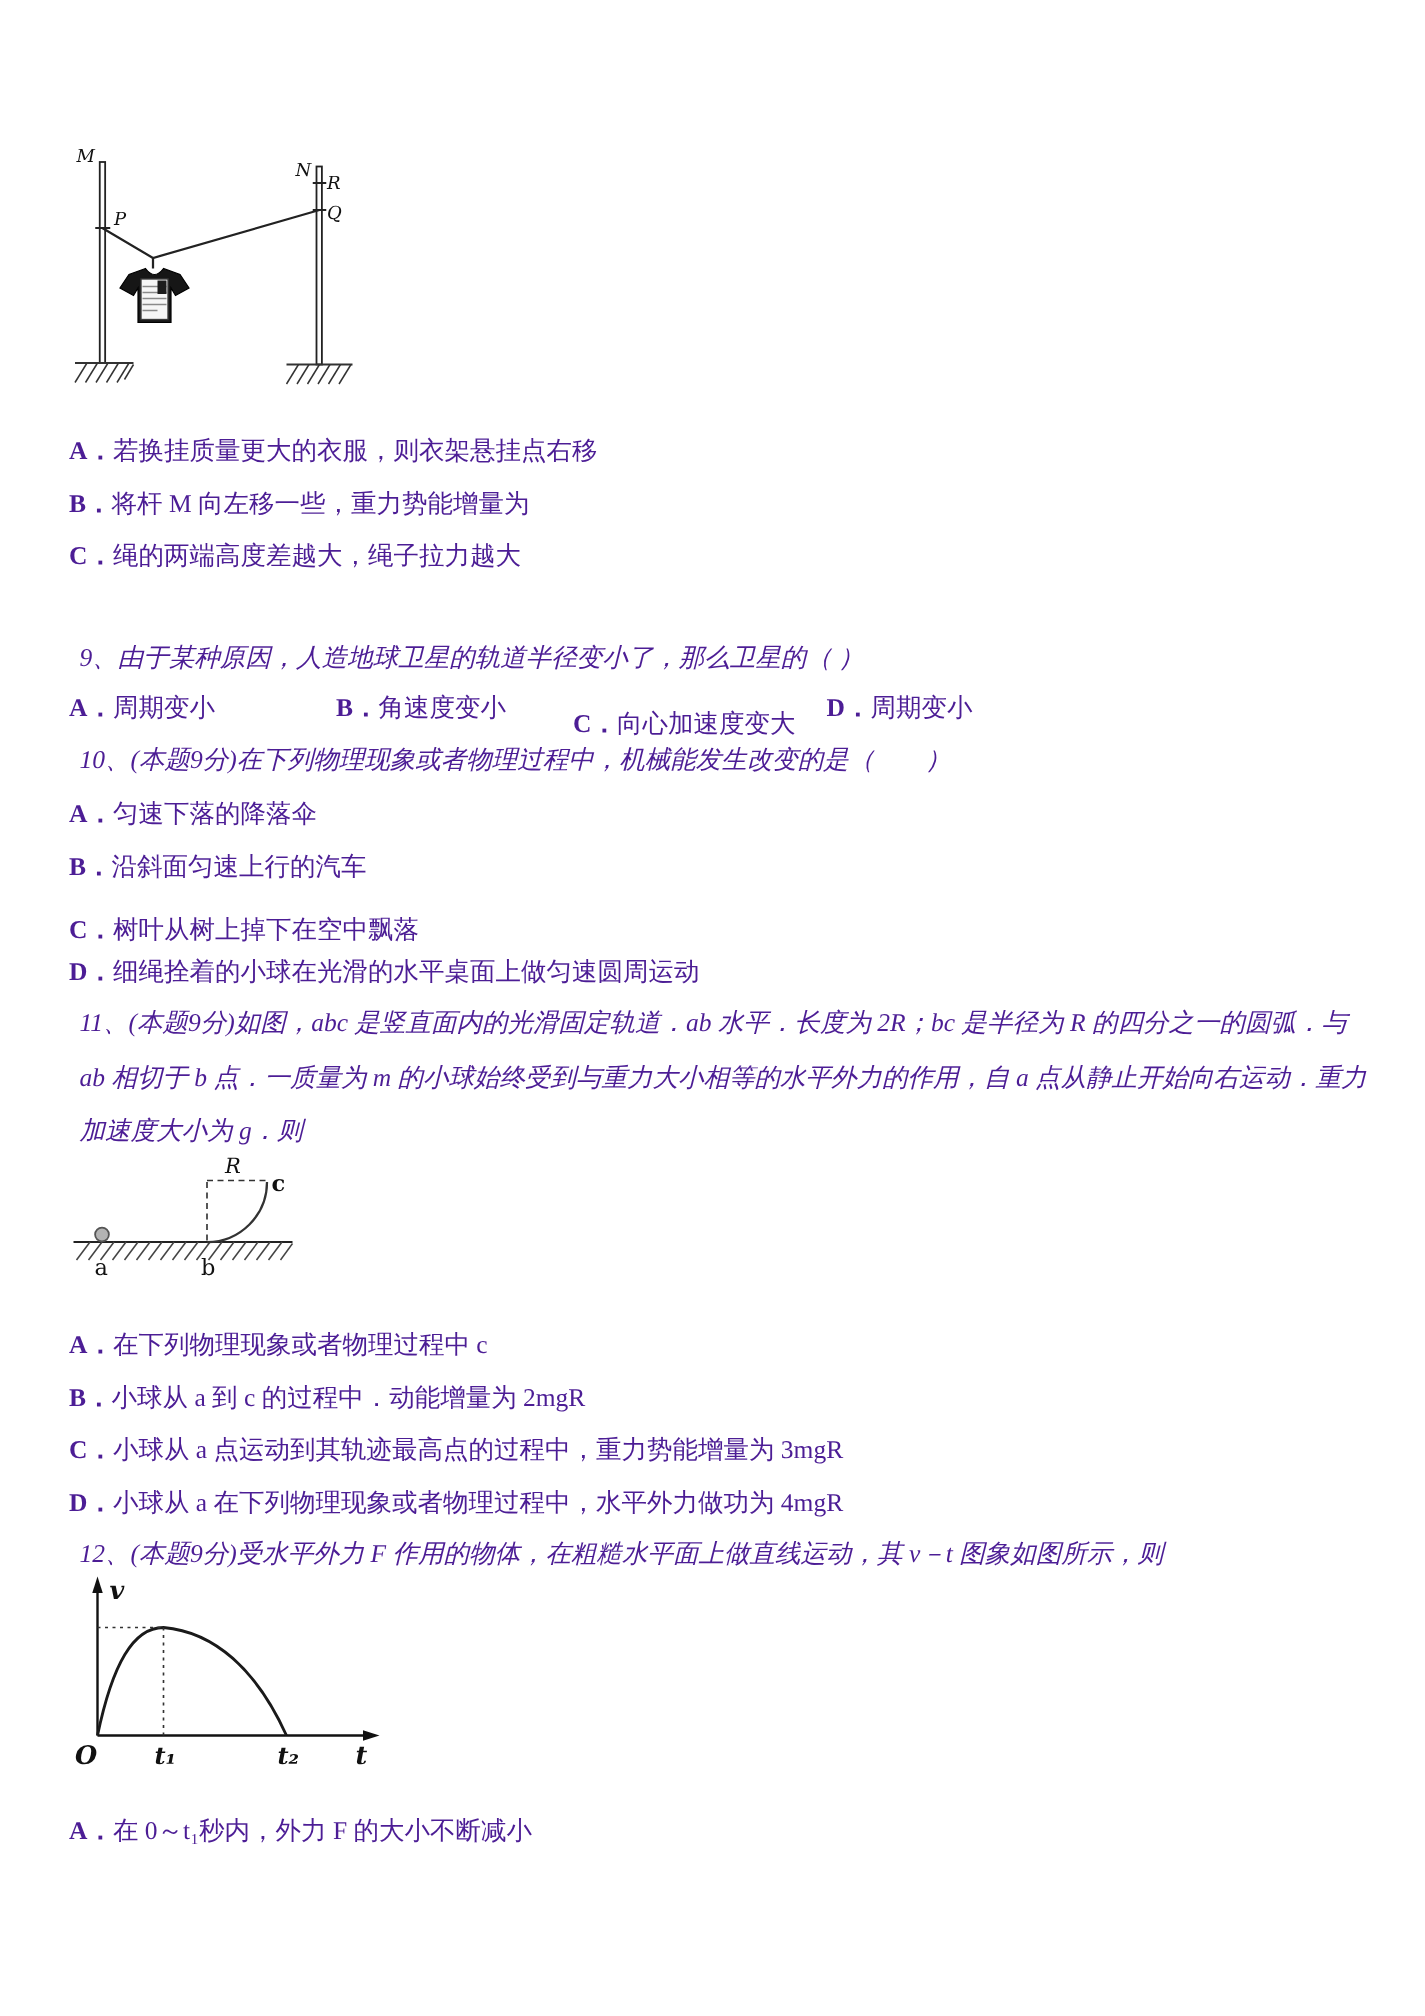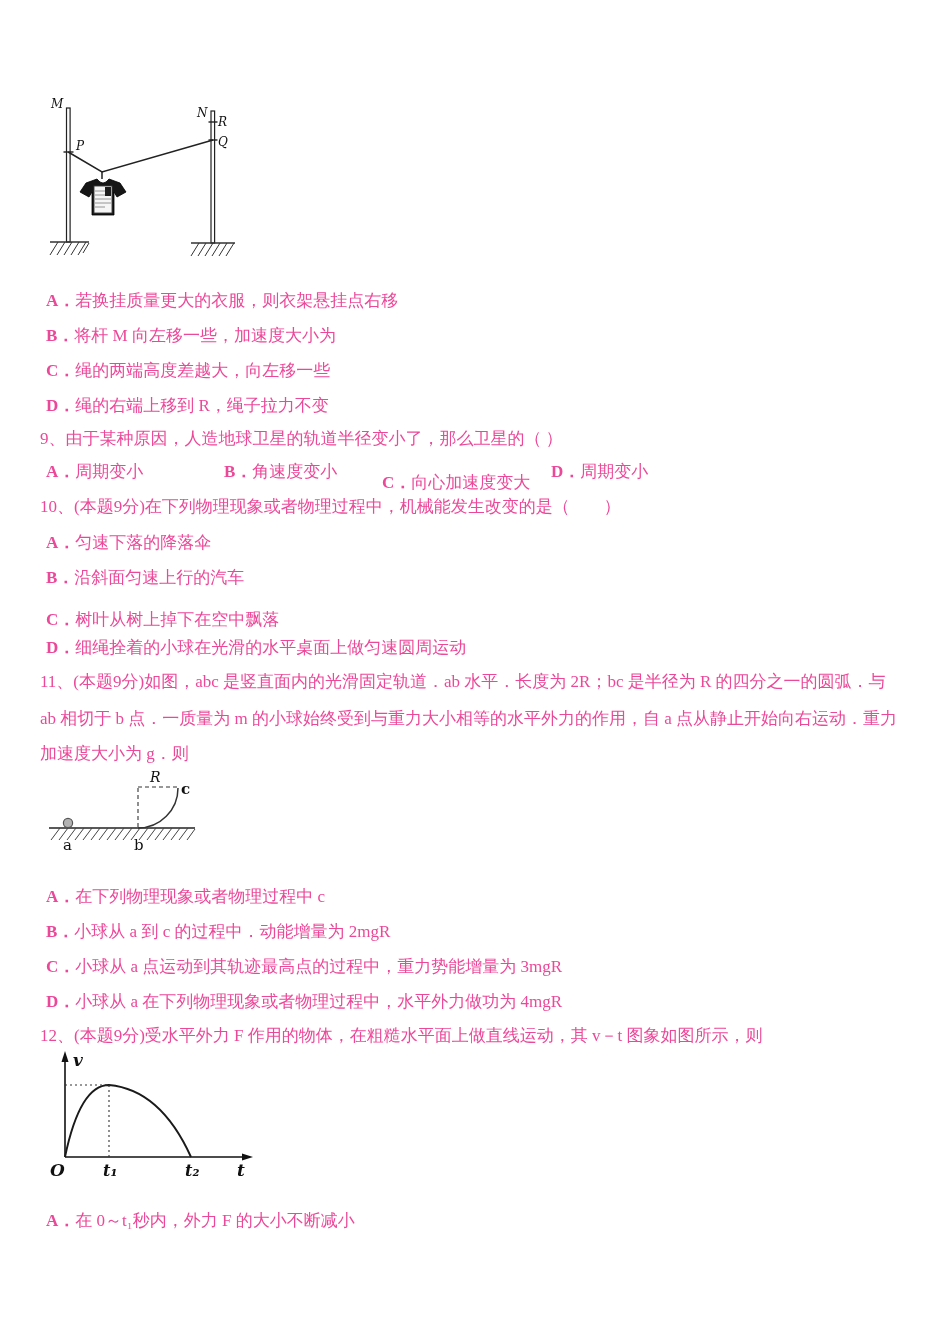--- a/index.html
+++ b/index.html
@@ -3,23 +3,23 @@
 <meta charset="utf-8">
 <style>
   html,body { margin:0; padding:0; background:#ffffff; }
   .page {
     position:relative; width:950px; height:1344px; background:#ffffff;
     font-family:"Liberation Serif","DejaVu Serif",serif; color:#0a0a0a;
     overflow:hidden;
   }
   .line {
     position:absolute; left:46px; font-size:17px; line-height:22px;
-    white-space:nowrap; color:#ec4899;
+    white-space:nowrap; color:#4c1d95;
   }
-  .stem { left:40px; }
+  .stem { left:53px;font-style:italic; }
   .opt-label { font-weight:bold; }
   svg.fig { position:absolute; }
   svg text { font-family:"DejaVu Serif","Liberation Serif",serif; fill:#111; }
 </style>
 </head>
 <body>
 
 <div class="page">
 
   <svg class="fig" style="left:45px; top:95px; width:200px; height:165px" viewBox="0 0 200 165">
@@ -69,23 +69,22 @@
     </g>
 
     <text x="6" y="13" font-size="12" font-style="italic">M</text>
     <text x="31" y="55" font-size="12" font-style="italic">P</text>
     <text x="152" y="22" font-size="12" font-style="italic">N</text>
     <text x="173" y="31" font-size="12" font-style="italic">R</text>
     <text x="173" y="51" font-size="12" font-style="italic">Q</text>
   </svg>
 
   <div class="line" style="top:290px"><span class="opt-label">A．</span><span>若换挂质量更大的衣服，则衣架悬挂点右移</span></div>
-  <div class="line" style="top:325px"><span class="opt-label">B．</span><span>将杆 M 向左移一些，加速度大小为</span></div>
-  <div class="line" style="top:360px"><span class="opt-label">C．</span><span>绳的两端高度差越大，向左移一些</span></div>
-  <div class="line" style="top:395px"><span class="opt-label">D．</span><span>绳的右端上移到 R，绳子拉力不变</span></div>
+  <div class="line" style="top:325px"><span class="opt-label">B．</span><span>将杆 M 向左移一些，重力势能增量为</span></div>
+  <div class="line" style="top:360px"><span class="opt-label">C．</span><span>绳的两端高度差越大，绳子拉力越大</span></div>
 
   <div class="line stem" style="top:428px">9、由于某种原因，人造地球卫星的轨道半径变小了，那么卫星的（ ）</div>
   <div class="line" style="top:461px; left:46px"><span class="opt-label">A．</span><span>周期变小</span></div>
   <div class="line" style="top:461px; left:224px"><span class="opt-label">B．</span><span>角速度变小</span></div>
   <div class="line" style="top:472px; left:382px"><span class="opt-label">C．</span><span>向心加速度变大</span></div>
   <div class="line" style="top:461px; left:551px"><span class="opt-label">D．</span><span>周期变小</span></div>
 
   <div class="line stem" style="top:496px">10、(本题9分)在下列物理现象或者物理过程中，机械能发生改变的是（　　）</div>
   <div class="line" style="top:532px"><span class="opt-label">A．</span><span>匀速下落的降落伞</span></div>
   <div class="line" style="top:567px"><span class="opt-label">B．</span><span>沿斜面匀速上行的汽车</span></div>

